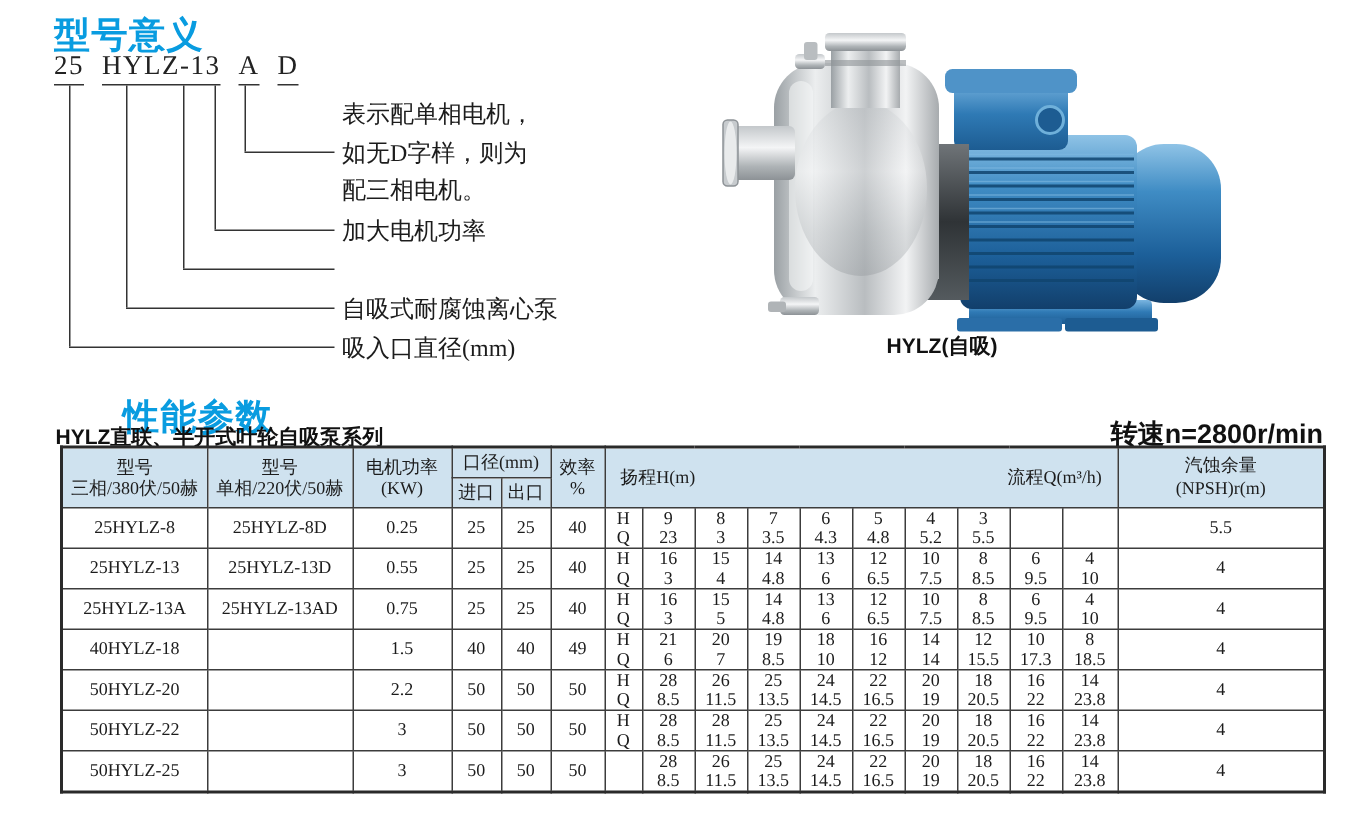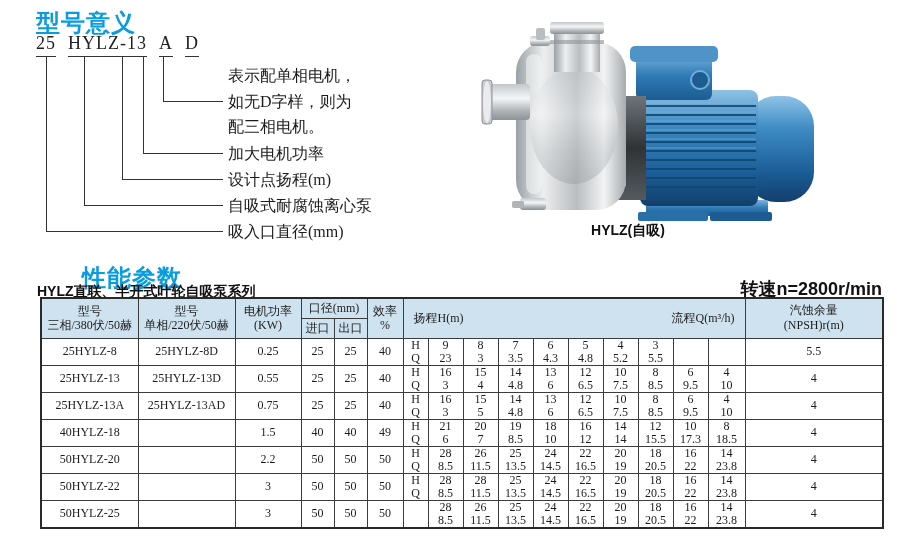--- a/index.html
+++ b/index.html
@@ -76,21 +76,20 @@
   <div class="cline" style="left:163px; top:101px; width:60px; height:1px;"></div>
   <div class="cline" style="left:143px; top:153px; width:80px; height:1px;"></div>
   <div class="cline" style="left:122px; top:179px; width:101px; height:1px;"></div>
   <div class="cline" style="left:84px;  top:205px; width:139px; height:1px;"></div>
   <div class="cline" style="left:46px;  top:231px; width:177px; height:1px;"></div>
 
   <div class="mlabel" style="top:66px;">表示配单相电机，</div>
   <div class="mlabel" style="top:117px;">配三相电机。</div>
   <div class="mlabel" style="top:92px;">如无D字样，则为</div>
   <div class="mlabel" style="top:144px;">加大电机功率</div>
-  <div class="mlabel" style="top:170px;">设计点扬程(m)</div>
   <div class="mlabel" style="top:196px;">自吸式耐腐蚀离心泵</div>
   <div class="mlabel" style="top:222px;">吸入口直径(mm)</div>
 
   <div class="pump-wrap">
     <svg width="352" height="210" viewBox="0 0 352 210">
       <defs>
         <linearGradient id="steelV" x1="0" y1="0" x2="1" y2="0">
           <stop offset="0" stop-color="#9aa0a4"></stop>
             <stop offset="0.25" stop-color="#eceeef"></stop>
           <stop offset="0.55" stop-color="#b9bdc0"></stop>

